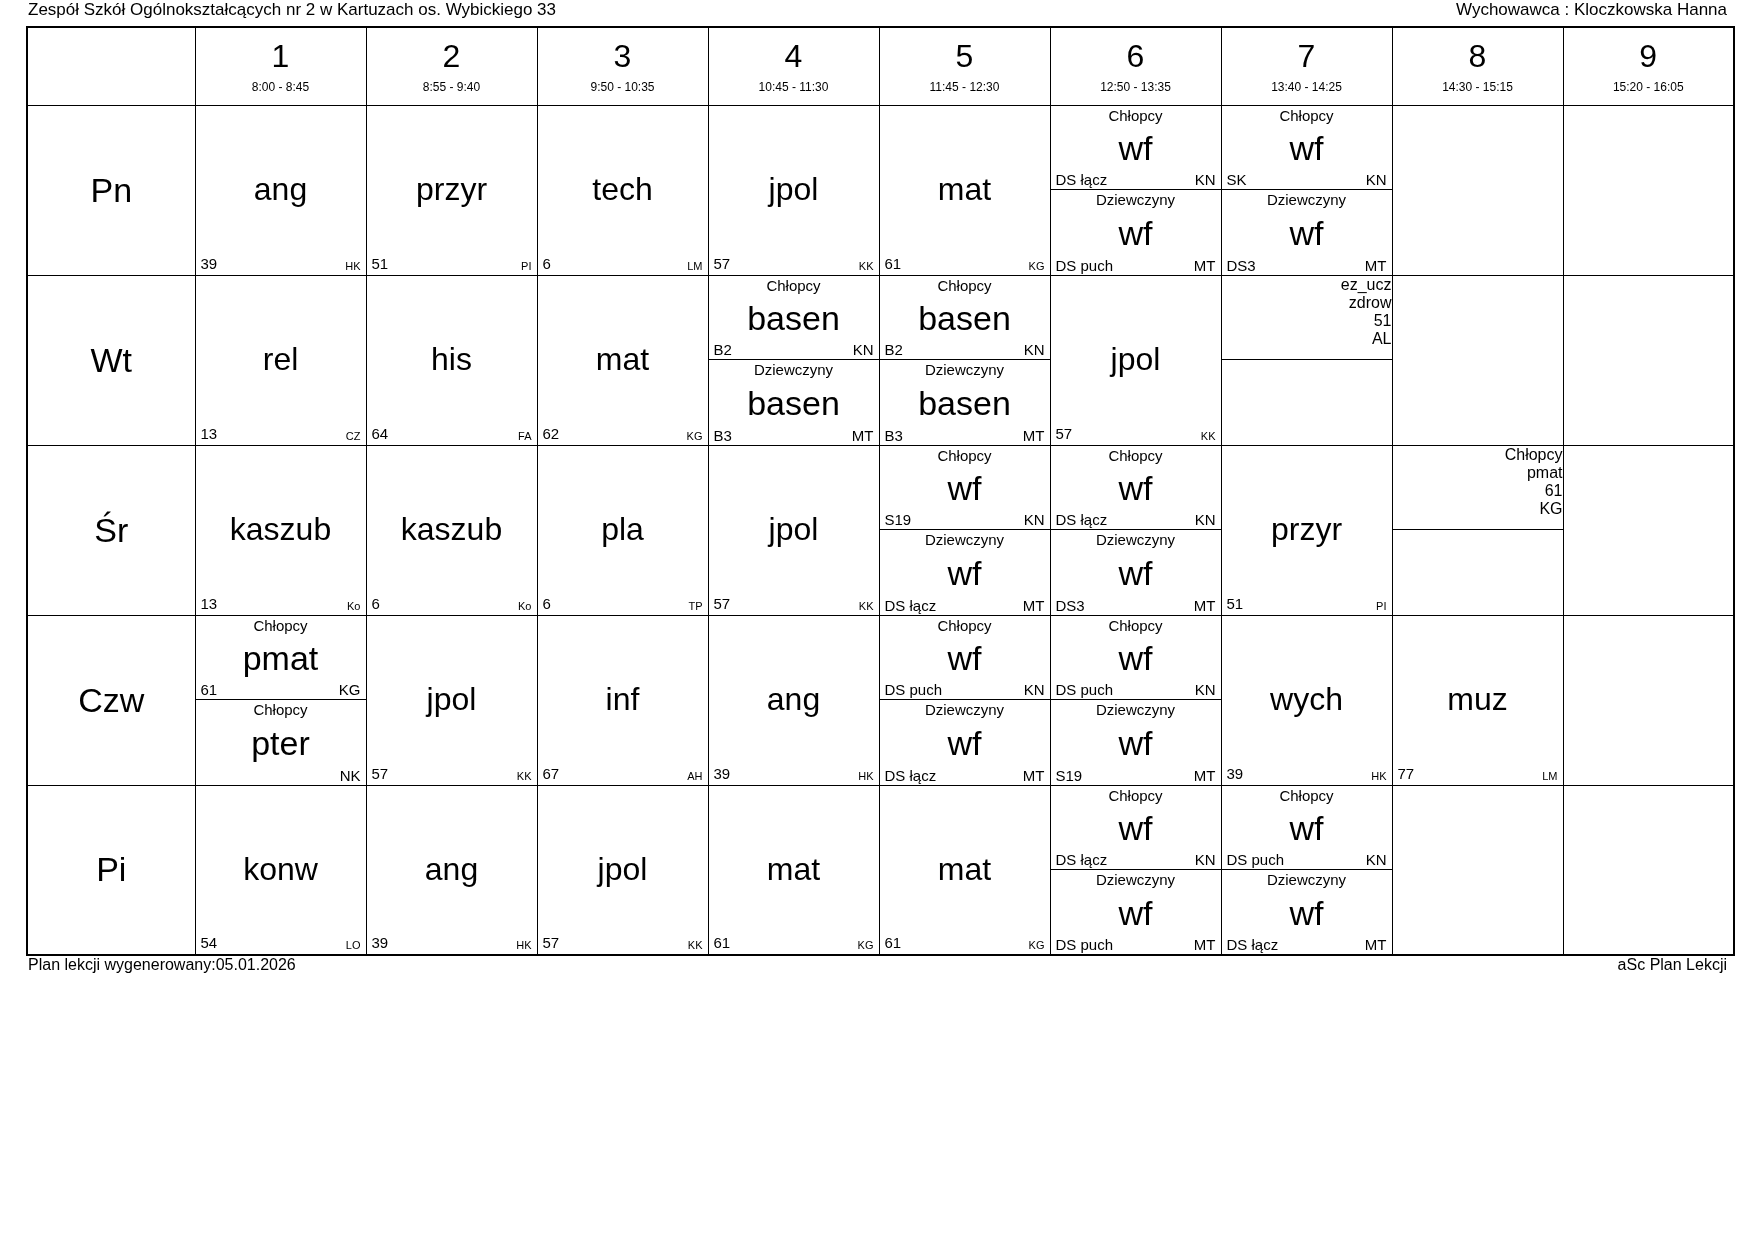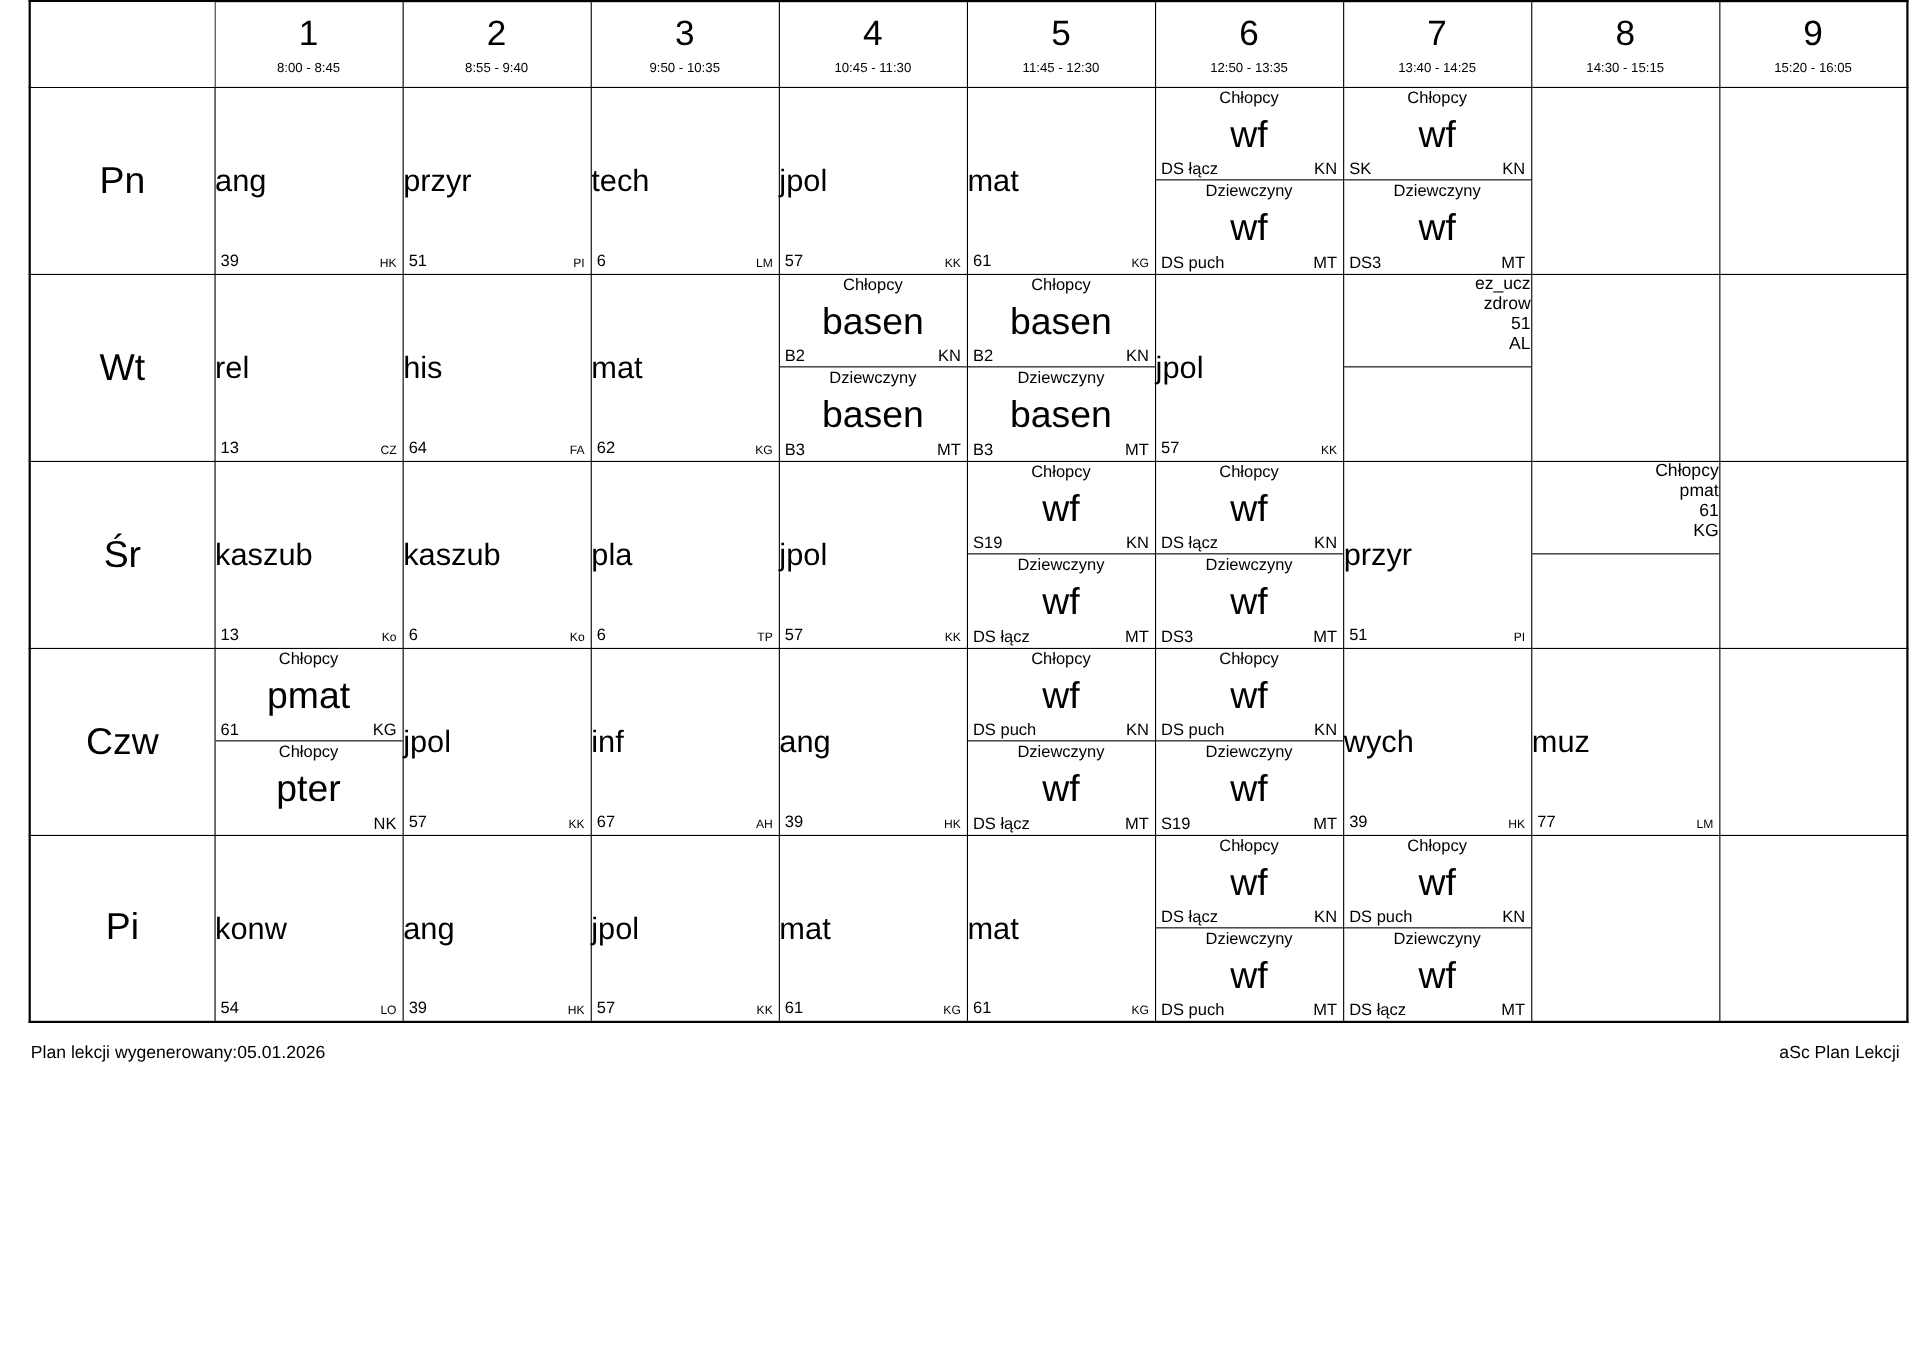--- a/index.html
+++ b/index.html
@@ -73,21 +73,22 @@
   .cell { height: 170px; }
   .cell-inner {
     position: relative;
     width: 100%;
     height: 100%;
   }
   .subject-single {
     position: absolute;
     left: 0; right: 0; top: 50%;
     transform: translateY(-50%);
-    font-size: 28px;
+    text-align: center;
+    font-size: 32px;
     line-height: 1.05;
   }
   .corner-left {
     position: absolute;
     left: 5px; bottom: 3px;
     font-size: 15px;
   }
   .corner-right {
     position: absolute;
     right: 5px; bottom: 3px;
@@ -132,30 +133,34 @@
     left: 0; right: 0; top: 0;
     height: 50%;
     border-bottom: 1.5px solid #000;
     text-align: right;
   }
   .footer {
     display: flex;
     justify-content: space-between;
     align-items: center;
     font-size: 16px;
-    padding: 19px 2px 0 2px;
+    padding: 0 2px 0 2px;
   }
   .empty { }
 </style>
 </head>
 <body>
 
 <div class="page">
 
 
+  <div class="subhead">
+    <div>Zespół Szkół Ogólnokształcących nr 2 w Kartuzach os. Wybickiego 33</div>
+    <div>Wychowawca : Kloczkowska Hanna</div>
+  </div>
 
   <table class="timetable">
     <colgroup>
       <col class="daycol">
       <col class="lesson">
         <col class="lesson">
         <col class="lesson">
         <col class="lesson">
       <col class="lesson">
         <col class="lesson">

